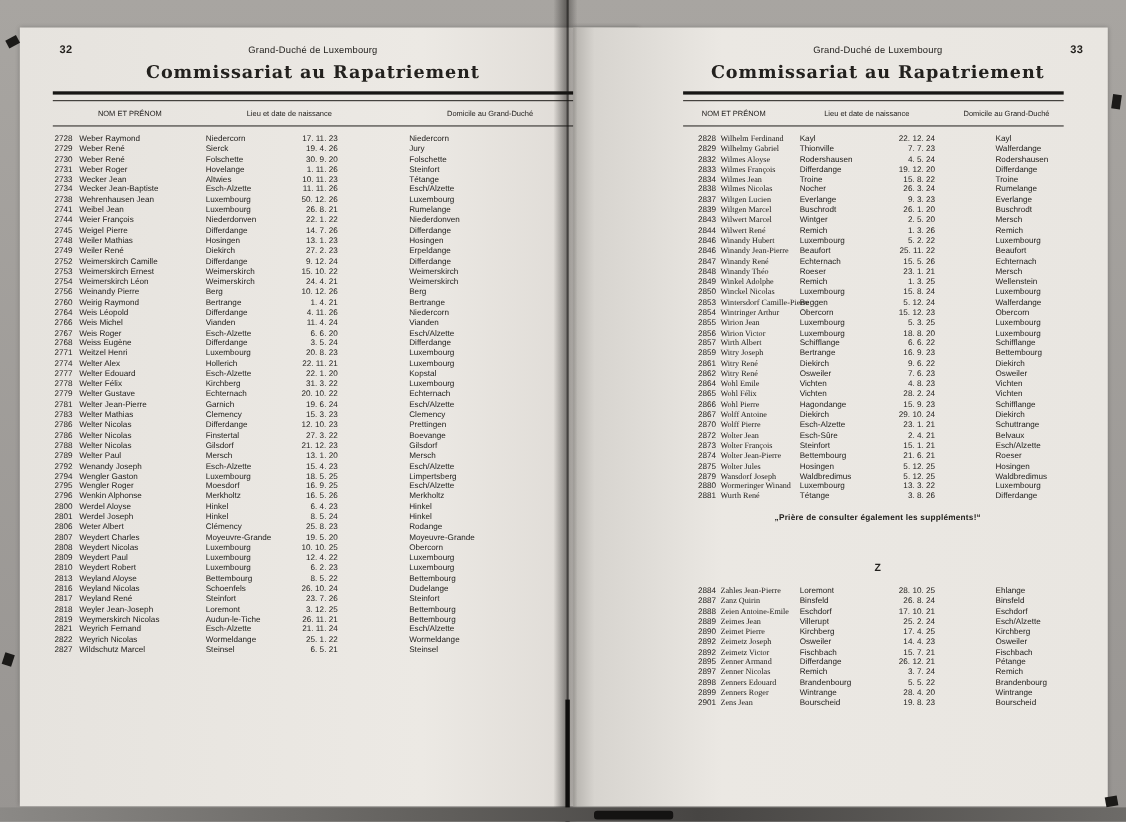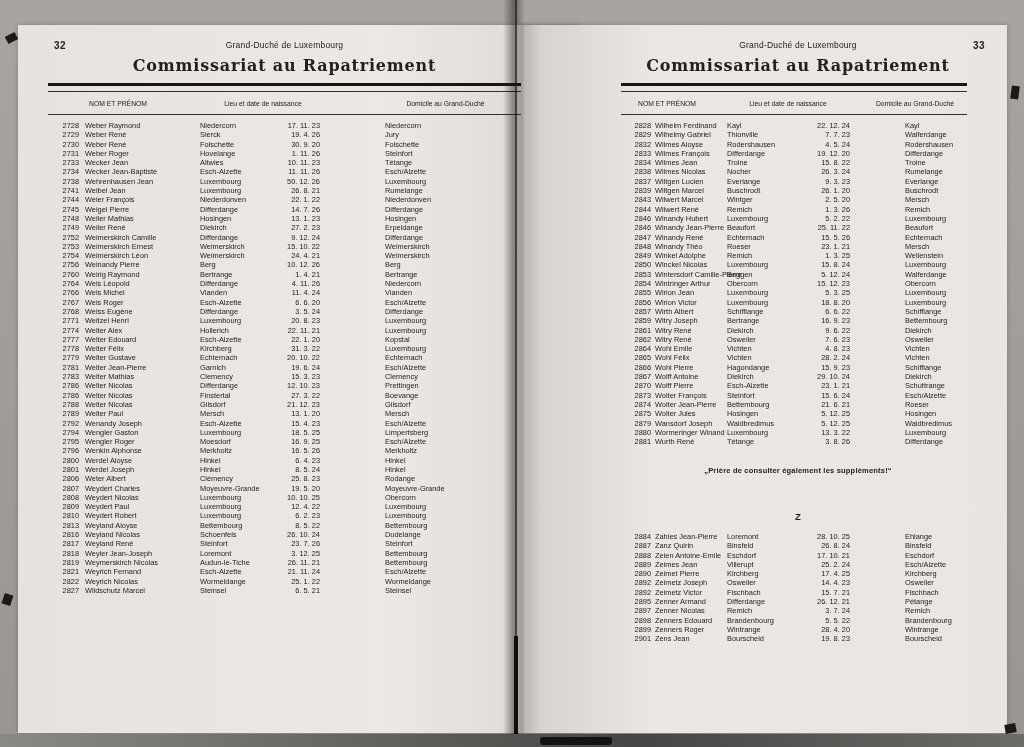--- a/index.html
+++ b/index.html
@@ -67,29 +67,29 @@
     display:flex; align-items:center; font-size:6.8px; white-space:nowrap;
   }
   .page-left  .colhead { left:30px; right:28px; }
   .page-right .colhead { left:100px; right:40px; }
   .colhead span { display:block; text-align:center; }
   .page-left  .h1c { width:140px; } .page-left  .h2c { width:150px; } .page-left  .h3c { flex:1; }
   .page-right .h1c { width:92px; }  .page-right .h2c { width:150px; } .page-right .h3c { flex:1; }
 
   .rows { position:absolute; top:96px; left:0; right:0; }
   .row { display:flex; height:9.3px; line-height:9.4px; font-size:7.4px; white-space:nowrap; }
-  .page-left  .row { padding-left:39px; }
+  .page-left  .row { padding-left:26px; }
   .page-right .row { padding-left:112px; }
 
   .c-num  { text-align:right; }
   .page-left  .c-num  { width:22px; }
   .page-right .c-num  { width:18px; }
   .c-name { margin-left:6px; overflow:visible; }
   .page-left  .c-name { width:115px; }
-  .page-right .c-name { margin-left:4px; width:72px; }
+  .page-right .c-name { margin-left:4px; width:72px;font-family:Liberation Serif, serif; }
   .page-left  .c-birth { width:75px; }
   .page-right .c-birth { width:78px; }
   .c-date { text-align:right; width:45px; }
   .page-left  .c-dom { margin-left:65px; }
   .page-right .c-dom { margin-left:55px; }
 
   .note {
     position:absolute; top:441px; text-align:center;
     font-size:7.5px; font-weight:bold; letter-spacing:.2px;
   }
@@ -683,24 +683,31 @@
         <span class="c-dom">Diekirch</span>
       </div>
       <div class="row">
         <span class="c-num">2870</span>
         <span class="c-name">Wolff Pierre</span>
         <span class="c-birth">Esch-Alzette</span>
         <span class="c-date">23. 1. 21</span>
         <span class="c-dom">Schuttrange</span>
       </div>
       <div class="row">
+        <span class="c-num">2872</span>
+        <span class="c-name">Wolter Jean</span>
+        <span class="c-birth">Esch-Sûre</span>
+        <span class="c-date">2. 4. 21</span>
+        <span class="c-dom">Belvaux</span>
+      </div>
+      <div class="row">
         <span class="c-num">2873</span>
         <span class="c-name">Wolter François</span>
         <span class="c-birth">Steinfort</span>
-        <span class="c-date">15. 6. 24</span>
+        <span class="c-date">15. 1. 21</span>
         <span class="c-dom">Esch/Alzette</span>
       </div>
       <div class="row">
         <span class="c-num">2874</span>
         <span class="c-name">Wolter Jean-Pierre</span>
         <span class="c-birth">Bettembourg</span>
         <span class="c-date">21. 6. 21</span>
         <span class="c-dom">Roeser</span>
       </div>
       <div class="row">

